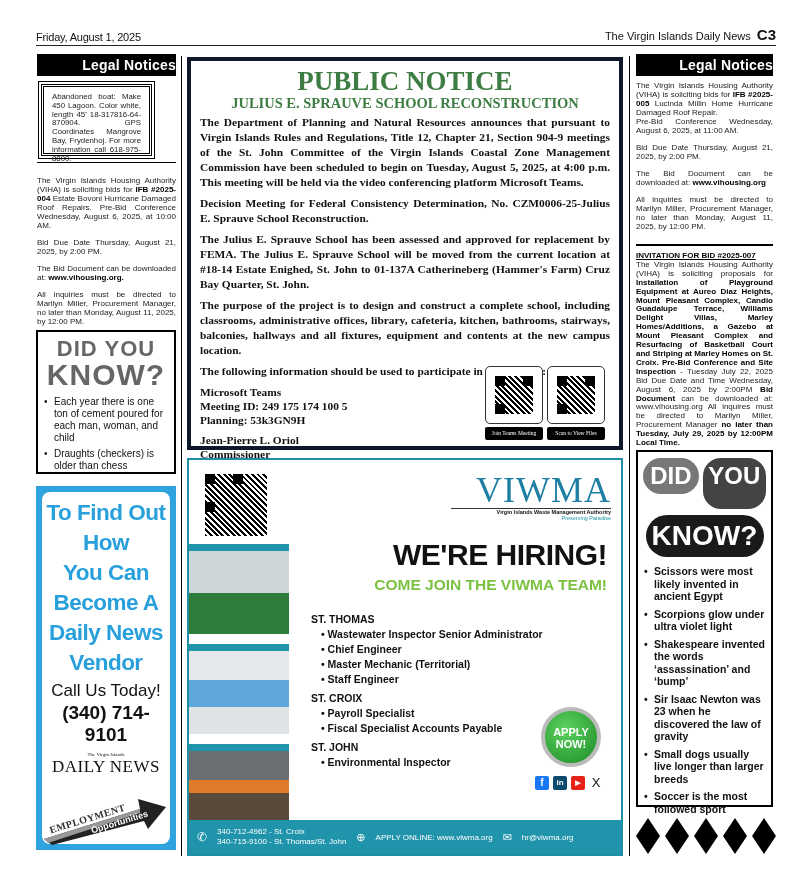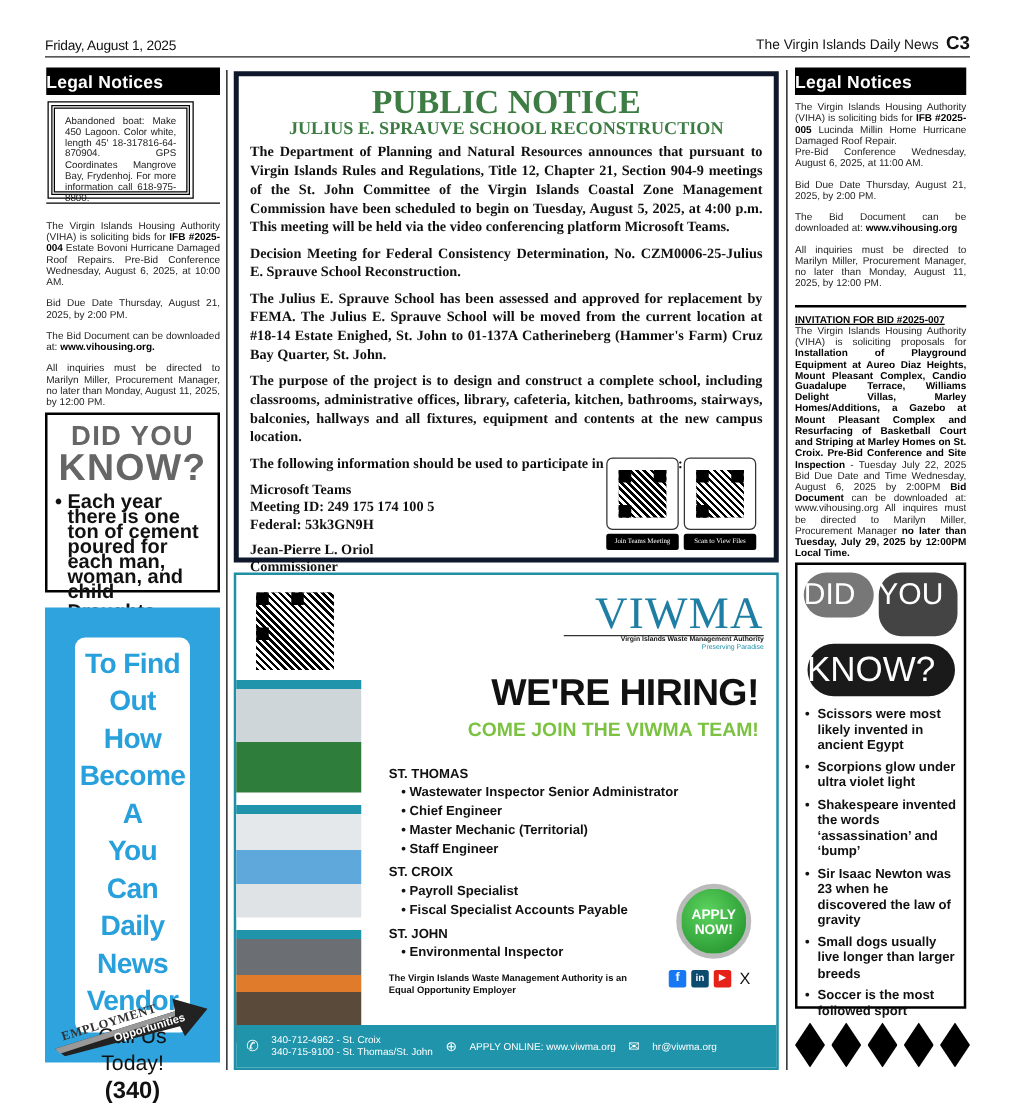--- a/index.html
+++ b/index.html
@@ -2,21 +2,21 @@
 <html><head>
 <meta charset="utf-8">
 <style>
 *{box-sizing:border-box;margin:0;padding:0}
 body{width:810px;height:886px;background:#fff;position:relative;font-family:"Liberation Sans",sans-serif;color:#111;overflow:hidden}
 .abs{position:absolute}
 .header{left:36px;top:28px;width:740px;height:18px;border-bottom:1.5px solid #222;display:flex;justify-content:space-between;align-items:flex-end;padding-bottom:2px}
 .header .date{font-size:11px;font-family:"Liberation Sans Narrow","Liberation Sans",sans-serif;letter-spacing:-0.2px}
 .header .right{font-size:11px;display:flex;align-items:baseline;gap:6px}
 .header .page{font-weight:bold;font-size:15px}
-.legal-hdr{background:#000;color:#fff;font-weight:bold;font-size:14px;text-align:left;height:22px;line-height:22px;letter-spacing:0.2px}
+.legal-hdr{background:#000;color:#fff;font-weight:bold;font-size:14px;text-align:right;height:22px;line-height:22px;letter-spacing:0.2px}
 .small{font-size:8px;line-height:9px;text-align:justify;color:#222}
 .small p{margin-bottom:8px}
 .small b{color:#000}
 .boxed{border:3px double #000;outline:1px solid #000;outline-offset:2px;padding:6px 8px}
 .vline{background:#000;width:1px}
 .pn{left:187px;top:57px;width:436px;height:393px;border:4px solid #0f172a;padding:6px 9px;font-family:"Liberation Serif",serif;color:#111}
 .pn h1{color:#3d7d43;text-align:center;font-size:27px;line-height:28px;font-weight:bold}
 .pn h2{color:#3d7d43;text-align:center;font-size:14.5px;line-height:17px;font-weight:bold;margin-bottom:3px}
 .pn p{font-size:11.4px;line-height:15px;text-align:justify;margin-bottom:6px;font-weight:600}
 .qrcard{position:absolute;width:58px;text-align:center}
@@ -25,31 +25,31 @@
 .qrimg{width:38px;height:38px;position:relative;background:
  linear-gradient(#000,#000) 0 0/10px 10px no-repeat,
  linear-gradient(#000,#000) 28px 0/10px 10px no-repeat,
  linear-gradient(#000,#000) 0 28px/10px 10px no-repeat,
  repeating-linear-gradient(45deg,#000 0 2px,#fff 2px 4px),
  repeating-linear-gradient(-30deg,#000 0 3px,#fff 3px 5px);}
 .dyk1{left:36px;top:330px;width:140px;height:144px;border:2px solid #000;padding:6px 6px}
 .dyk1 .t1{font-size:22px;font-weight:bold;color:#666;text-align:center;line-height:22px;letter-spacing:1px}
 .dyk1 .t2{font-size:30px;font-weight:bold;color:#666;text-align:center;line-height:30px;letter-spacing:1px}
 .dyk1 ul{list-style:none;margin-top:6px}
-.dyk1 li{font-size:16px;font-weight:bold;line-height:12px;padding-left:10px;position:relative;margin-bottom:4px}
+.dyk1 li{font-size:10px;font-weight:normal;line-height:12px;padding-left:10px;position:relative;margin-bottom:4px}
 .dyk1 li::before{content:"•";position:absolute;left:0}
-.vendor{left:36px;top:486px;width:140px;height:364px;background:#2fa3dd;padding:24px}
+.vendor{left:36px;top:486px;width:140px;height:364px;background:#2fa3dd;padding:6px}
 .vendor .in{background:#fff;border-radius:8px;width:100%;height:100%;padding:6px 3px;text-align:center}
 .vendor .big{color:#27a0dc;font-weight:bold;font-size:22.5px;line-height:30px;letter-spacing:-0.5px;font-family:"Liberation Sans",sans-serif}
 .vendor .call{font-size:17px;line-height:22px;margin-top:2px}
 .vendor .phone{font-size:19px;font-weight:bold;line-height:22px}
 .vendor .dn{font-family:"Liberation Serif",serif;font-size:17px;margin-top:10px;letter-spacing:0.5px}
 .emp{left:40px;top:795px;width:130px;height:50px}
 .dyk2{left:636px;top:450px;width:137px;height:357px;border:2px solid #000;padding:6px 5px}
-.bub{border-radius:18px;color:#fff;font-weight:normal;font-family:"Liberation Sans",sans-serif}
+.bub{border-radius:18px;color:#fff;font-weight:bold;text-align:center;font-family:"Liberation Sans",sans-serif}
 .dyk2 ul{list-style:none;margin-top:8px}
 .dyk2 li{font-size:10.5px;font-weight:bold;line-height:12.5px;padding-left:11px;position:relative;margin-bottom:5px}
 .dyk2 li::before{content:"•";position:absolute;left:1px}
 .diamonds{left:636px;top:818px;width:140px;height:40px;display:flex;justify-content:space-between}
 .diamond{width:24px;height:36px;position:relative}
 .diamond::before{content:"";position:absolute;left:0;top:0;width:24px;height:36px;background:#000;clip-path:polygon(50% 0,100% 50%,50% 100%,0 50%)}
 .viwma{left:187px;top:458px;width:436px;height:398px;border:2px solid #1f8fa6;background:#fff}
 .viwma .foot{position:absolute;left:0;bottom:0;width:100%;height:34px;background:#1f94ab;color:#fff;display:flex;align-items:center;font-size:8px;padding-left:8px;gap:10px}
 .photo{position:absolute;left:0;width:100px}
 .jobs{position:absolute;left:122px;top:148px;font-weight:bold;font-size:10.5px;line-height:15px}
@@ -90,22 +90,22 @@
   <ul>
     <li>Each year there is one ton of cement poured for each man, woman, and child</li>
     <li>Draughts (checkers) is older than chess</li>
   </ul>
 </div>
 
 <div class="abs vendor">
   <div class="in">
     <div class="big">To Find Out</div>
     <div class="big">How</div>
+    <div class="big">You Can</div>
     <div class="big">Become A</div>
-    <div class="big">You Can</div>
     <div class="big">Daily News</div>
     <div class="big">Vendor</div>
     <div class="call">Call Us Today!</div>
     <div class="phone">(340) 714-9101</div>
     <div style="font-size:5px;margin-top:6px;font-family:'Liberation Serif',serif">The Virgin Islands</div>
     <div class="dn" style="margin-top:0">DAILY NEWS</div>
   </div>
 </div>
 
 <div class="abs emp">
@@ -121,21 +121,21 @@
   <h1>PUBLIC NOTICE</h1>
   <h2>JULIUS E. SPRAUVE SCHOOL RECONSTRUCTION</h2>
   <p><span>The Department of Planning and Natural Resources announces that pursuant to Virgin Islands Rules and Regulations, Title 12, Chapter 21, Section 904-9 meetings of the St. John Committee of the Virgin Islands Coastal Zone Management Commission have been scheduled to begin on </span><b>Tuesday, August 5, 2025, at 4:00 p.m.</b><span> This meeting will be held via the video conferencing platform Microsoft Teams.</span></p>
   <p>Decision Meeting for Federal Consistency Determination, No. CZM0006-25-Julius E. Sprauve School Reconstruction.</p>
   <p>The Julius E. Sprauve School has been assessed and approved for replacement by FEMA. The Julius E. Sprauve School will be moved from the current location at #18-14 Estate Enighed, St. John to 01-137A Catherineberg (Hammer's Farm) Cruz Bay Quarter, St. John.</p>
   <p>The purpose of the project is to design and construct a complete school, including classrooms, administrative offices, library, cafeteria, kitchen, bathrooms, stairways, balconies, hallways and all fixtures, equipment and contents at the new campus location.</p>
   <p style="text-align:left">The following information should be used to participate in the meeting:</p>
   <div style="font-size:11.4px;line-height:14px;font-weight:bold">
     <div>Microsoft Teams</div>
     <div>Meeting ID: 249 175 174 100 5</div>
-    <div>Federal: 53k3GN9H</div>
+    <div>Planning: 53k3GN9H</div>
     <div style="margin-top:6px">Jean-Pierre L. Oriol</div>
     <div>Commissioner</div>
   </div>
   <div class="qrcard" style="left:294px;top:305px">
     <div class="qrbox">
         <div class="qrimg"></div>
       </div>
     <div class="qrlbl">Join Teams Meeting</div>
   </div>
   <div class="qrcard" style="left:356px;top:305px">
@@ -164,21 +164,20 @@
     <div class="loc">ST. THOMAS</div>
     <div class="job">• <span>Wastewater Inspector Senior Administrator</span></div>
     <div class="job">• <span>Chief Engineer</span></div>
     <div class="job">• <span>Master Mechanic (Territorial)</span></div>
     <div class="job">• <span>Staff Engineer</span></div>
     <div class="loc">ST. CROIX</div>
     <div class="job">• <span>Payroll Specialist</span></div>
     <div class="job">• <span>Fiscal Specialist Accounts Payable</span></div>
     <div class="loc">ST. JOHN</div>
     <div class="job">• <span>Environmental Inspector</span></div>
-    <div style="font-size:7.5px;line-height:9px;margin-top:8px;width:210px">The Virgin Islands Waste Management Authority is an Equal Opportunity Employer</div>
   </div>
   <div class="apply">APPLY NOW!</div>
   <div class="soc" style="left:346px;background:#1877f2">f</div>
   <div class="soc" style="left:364px;background:#0c4a6e;font-size:8px">in</div>
   <div class="soc" style="left:382px;background:#e62117;font-size:7px">▶</div>
   <div class="soc" style="left:400px;background:#fff;color:#111;font-size:13px;font-weight:normal">X</div>
   <div class="foot">
     <span style="font-size:12px">✆</span>
     <span style="line-height:10px">
       <span>340-712-4962 - St. Croix</span><br>

